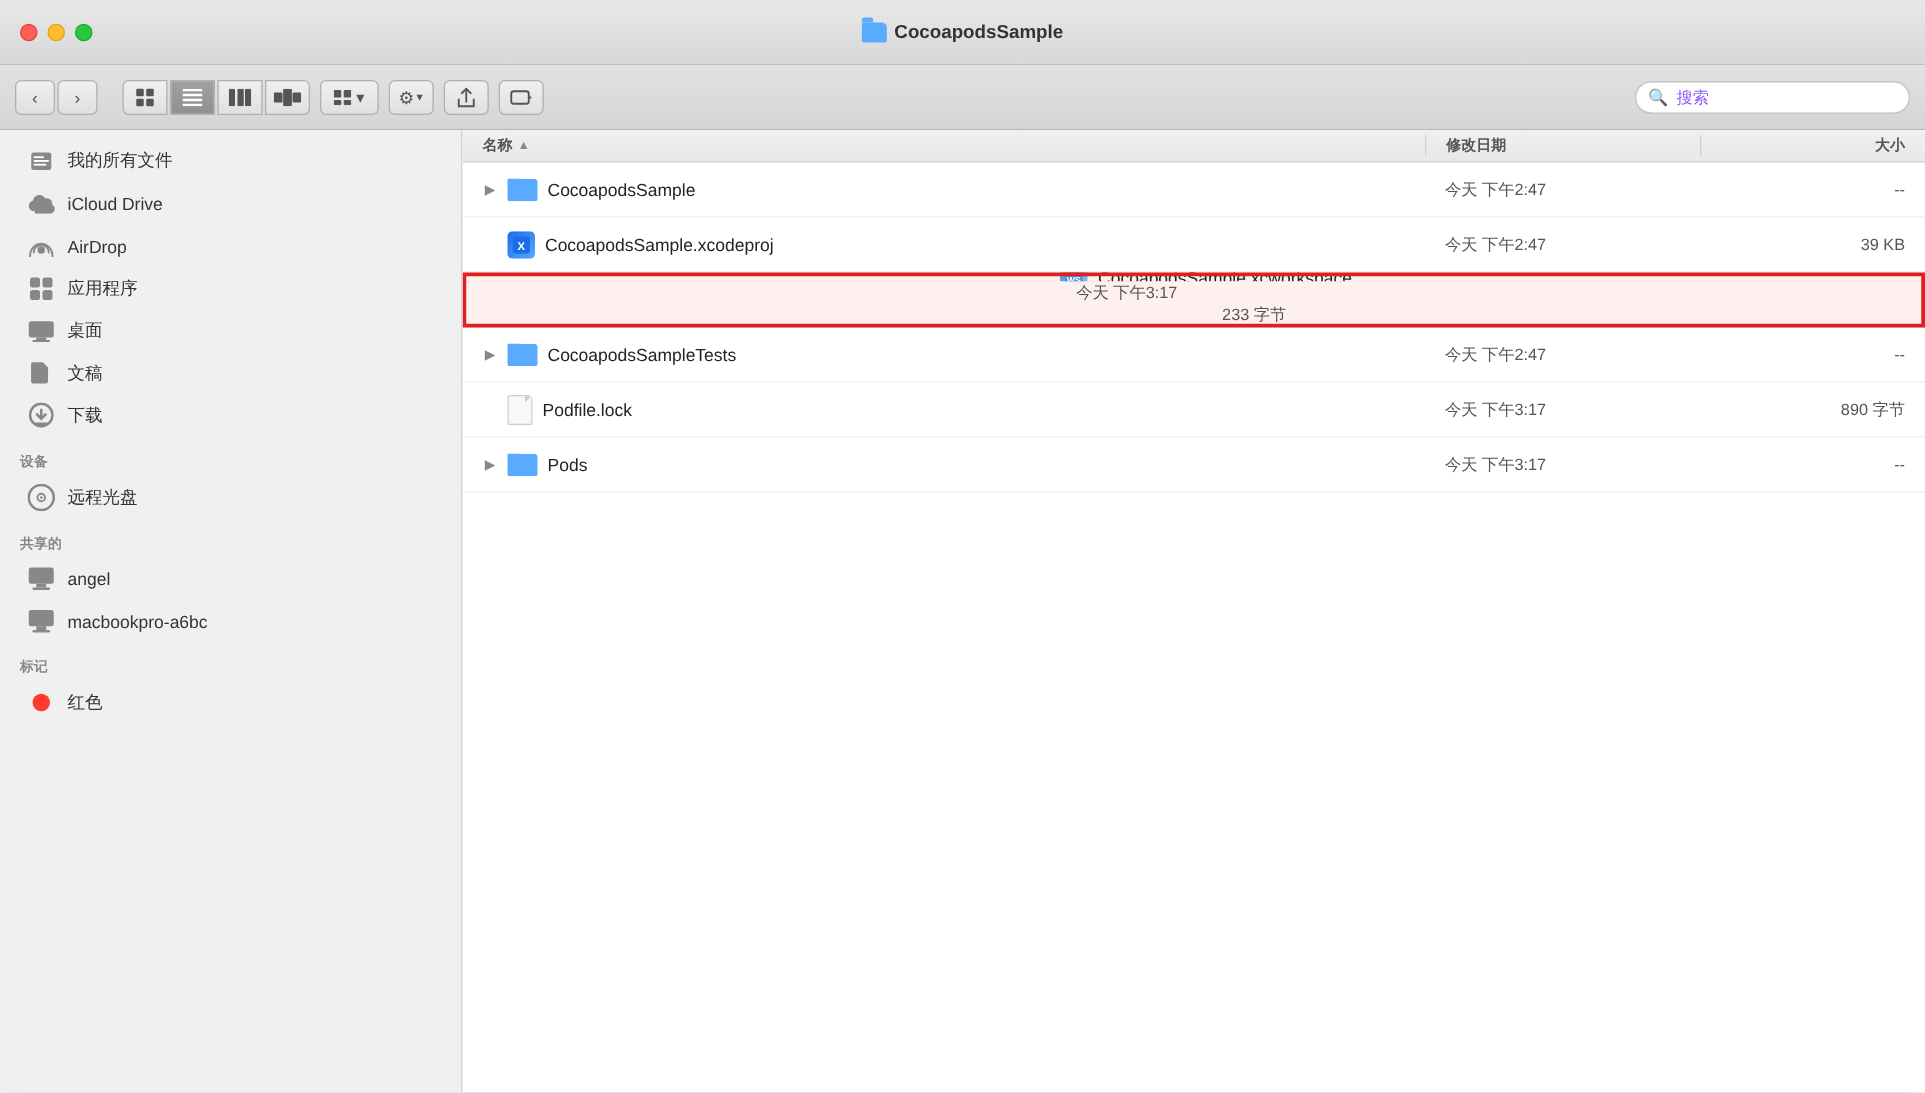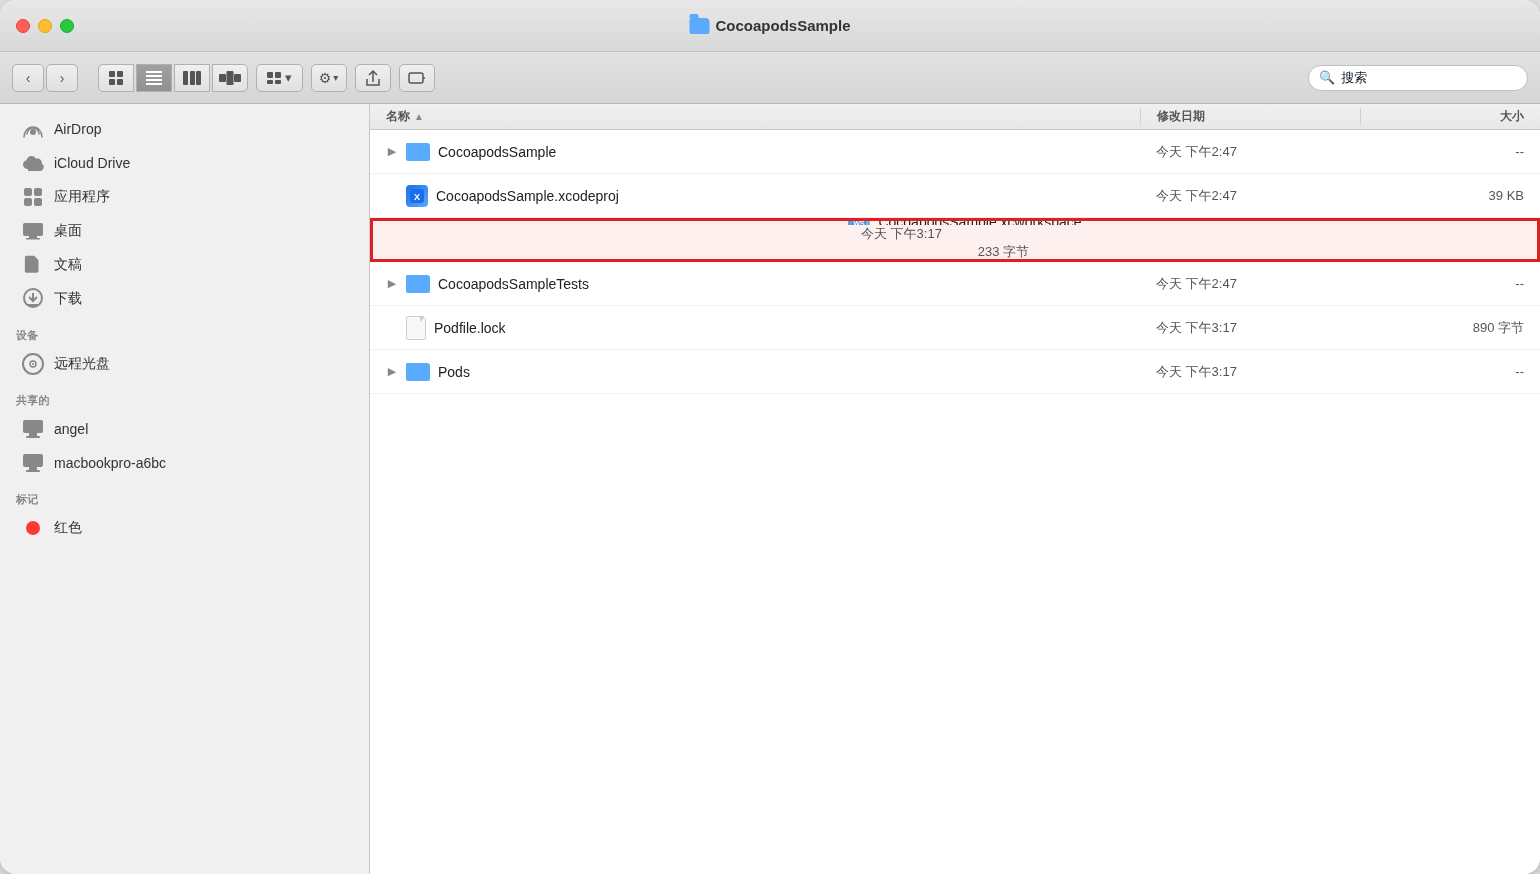--- a/index.html
+++ b/index.html
@@ -8,21 +8,21 @@
       background: #e8e8e8;
       width: 1540px;
       height: 874px;
       overflow: hidden;
     }
 
     .window {
       width: 1540px;
       height: 874px;
       background: #f5f5f5;
-      border-radius: 16px;
+      border-radius: 0;
       overflow: hidden;
       display: flex;
       flex-direction: column;
       box-shadow: 0 4px 20px rgba(0,0,0,0.3);
     }
 
     
     .titlebar {
       height: 52px;
       background: linear-gradient(to bottom, #e8e8e8, #d8d8d8);
@@ -533,48 +533,59 @@
       <svg width="18" height="14" viewBox="0 0 18 14" fill="none" stroke="#555" stroke-width="1.5">
         <rect x="1" y="2" width="14" height="10" rx="2"></rect>
         <line x1="15" y1="7" x2="17" y2="7"></line>
       </svg>
     </div>
 
     <div class="spacer"></div>
 
     <div class="search-bar">
       <span style="font-size:13px; color:#aaa;">🔍</span>
-      <span style="color:#0f172a; font-size:13px;">搜索</span>
+      <span style="color:#8b5cf6; font-size:13px;">搜索</span>
     </div>
   </div>
 
   <div class="main-content">
 
     <div class="sidebar">
 
 
+      <div class="sidebar-item">
+        <div class="sidebar-icon">
+          <svg width="20" height="20" viewBox="0 0 20 20" fill="#888">
+            <rect x="2" y="3" width="16" height="14" rx="2"></rect>
+            <rect x="4" y="6" width="8" height="1.5" fill="white"></rect>
+            <rect x="4" y="9" width="12" height="1.5" fill="white"></rect>
+            <rect x="4" y="12" width="10" height="1.5" fill="white"></rect>
+          </svg>
+        </div>
+        <span>我的所有文件</span>
+      </div>
+
+      <div class="sidebar-item">
+        <div class="sidebar-icon">
+          <svg width="22" height="16" viewBox="0 0 22 16" fill="#888">
+            <path d="M6,14 C3,14 1,12 1,9.5 C1,7.5 2.5,5.8 4.5,5.3 C4.8,3 7,1 9.5,1 C11.5,1 13.3,2.1 14.2,3.8 C14.6,3.6 15,3.5 15.5,3.5 C17.9,3.5 19.8,5.4 19.8,7.8 C19.8,8.1 19.8,8.4 19.7,8.7 C21,9.3 21.8,10.6 21.8,12 C21.8,14.2 20,16 17.8,16 L6,16 Z"></path>
+          </svg>
+        </div>
+        <span>iCloud Drive</span>
+      </div>
 
       <div class="sidebar-item">
         <div class="sidebar-icon">
           <svg width="22" height="18" viewBox="0 0 22 18" fill="none" stroke="#888" stroke-width="1.5">
             <circle cx="11" cy="12" r="3" fill="#888" stroke="none"></circle>
             <path d="M5,14 C5,10.7 7.7,8 11,8 C14.3,8 17,10.7 17,14" stroke-linecap="round"></path>
             <path d="M2,17 C2,11.5 6,7 11,7 C16,7 20,11.5 20,17" stroke-linecap="round"></path>
           </svg>
         </div>
         <span>AirDrop</span>
-      </div>
-
-      <div class="sidebar-item">
-        <div class="sidebar-icon">
-          <svg width="22" height="16" viewBox="0 0 22 16" fill="#888">
-            <path d="M6,14 C3,14 1,12 1,9.5 C1,7.5 2.5,5.8 4.5,5.3 C4.8,3 7,1 9.5,1 C11.5,1 13.3,2.1 14.2,3.8 C14.6,3.6 15,3.5 15.5,3.5 C17.9,3.5 19.8,5.4 19.8,7.8 C19.8,8.1 19.8,8.4 19.7,8.7 C21,9.3 21.8,10.6 21.8,12 C21.8,14.2 20,16 17.8,16 L6,16 Z"></path>
-          </svg>
-        </div>
-        <span>iCloud Drive</span>
       </div>
 
       <div class="sidebar-item">
         <div class="sidebar-icon">
           <svg width="20" height="20" viewBox="0 0 20 20" fill="#888">
             <rect x="1" y="1" width="8" height="8" rx="2"></rect>
             <rect x="11" y="1" width="8" height="8" rx="2"></rect>
             <rect x="1" y="11" width="8" height="8" rx="2"></rect>
             <rect x="11" y="11" width="8" height="8" rx="2"></rect>
           </svg>

